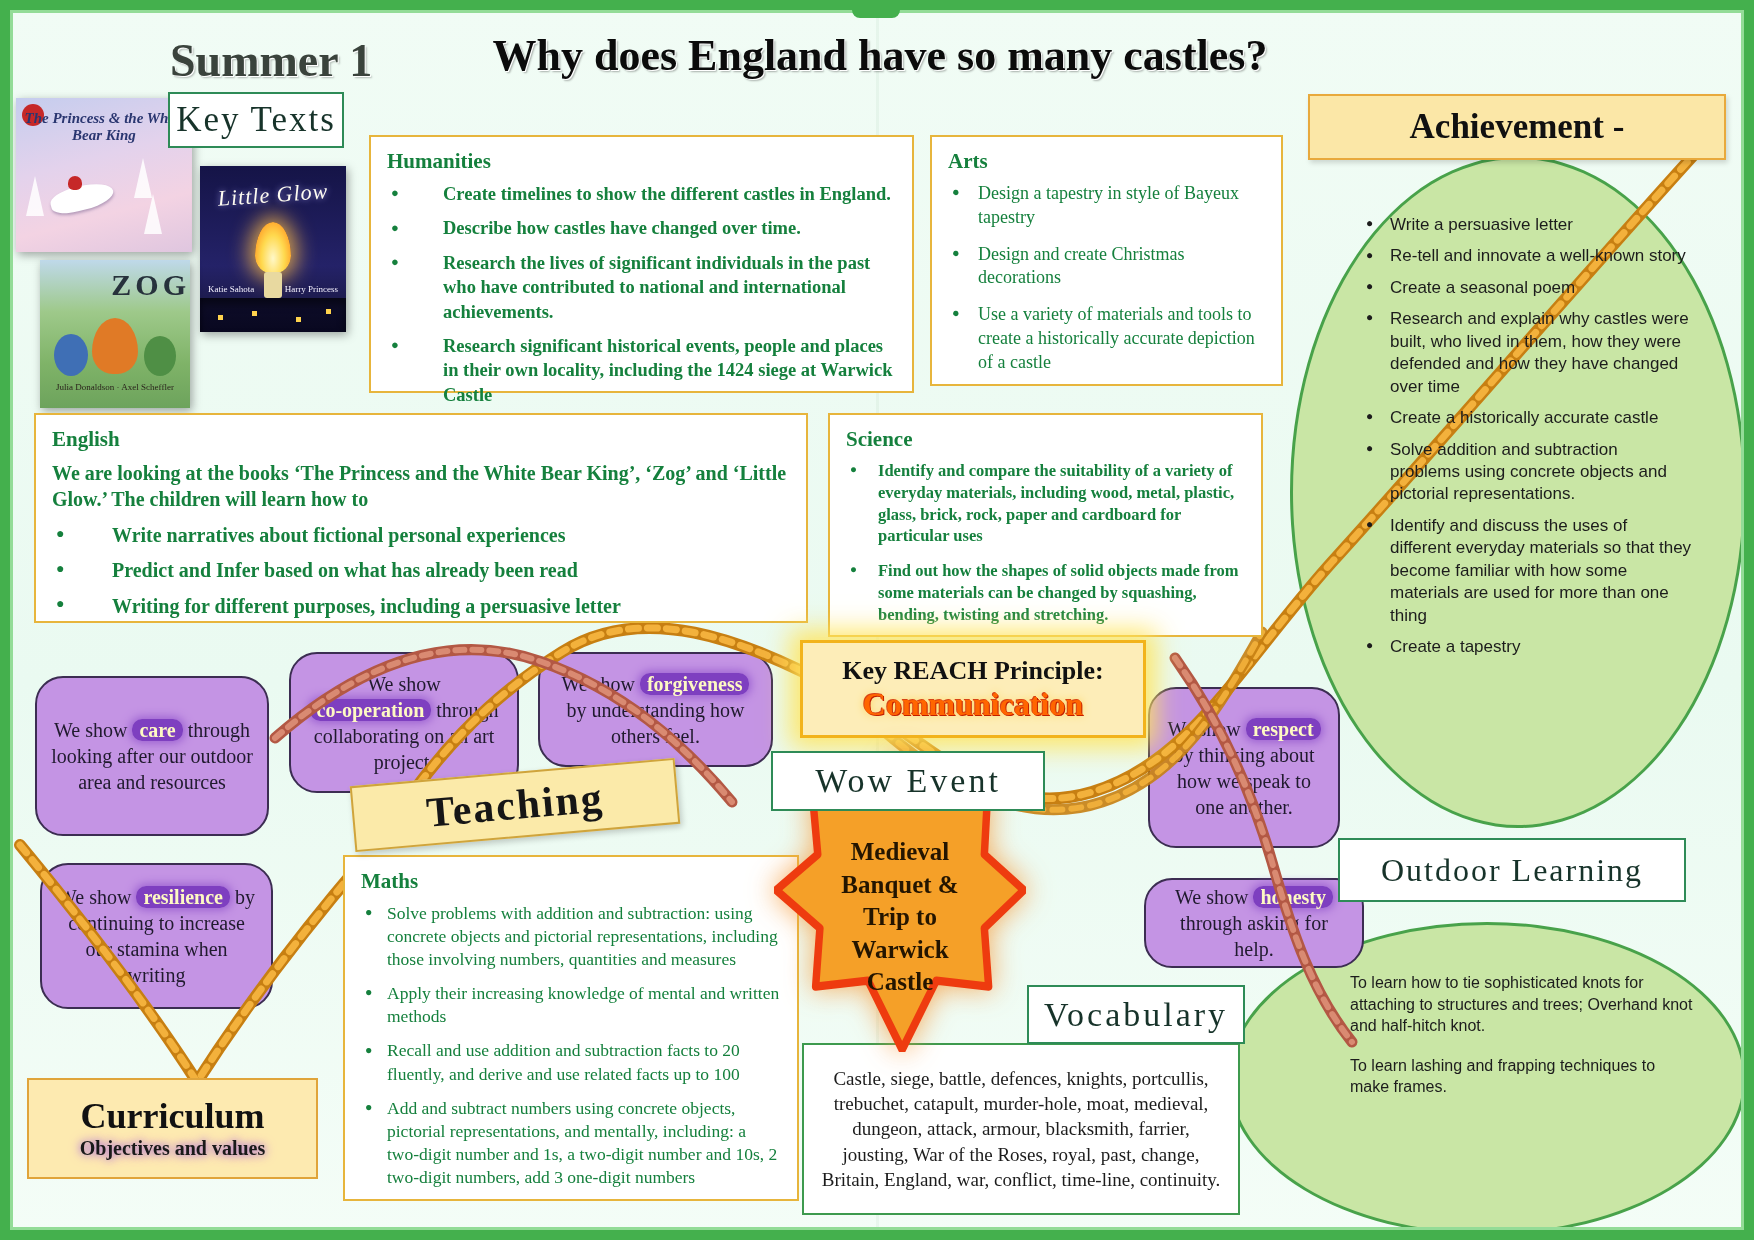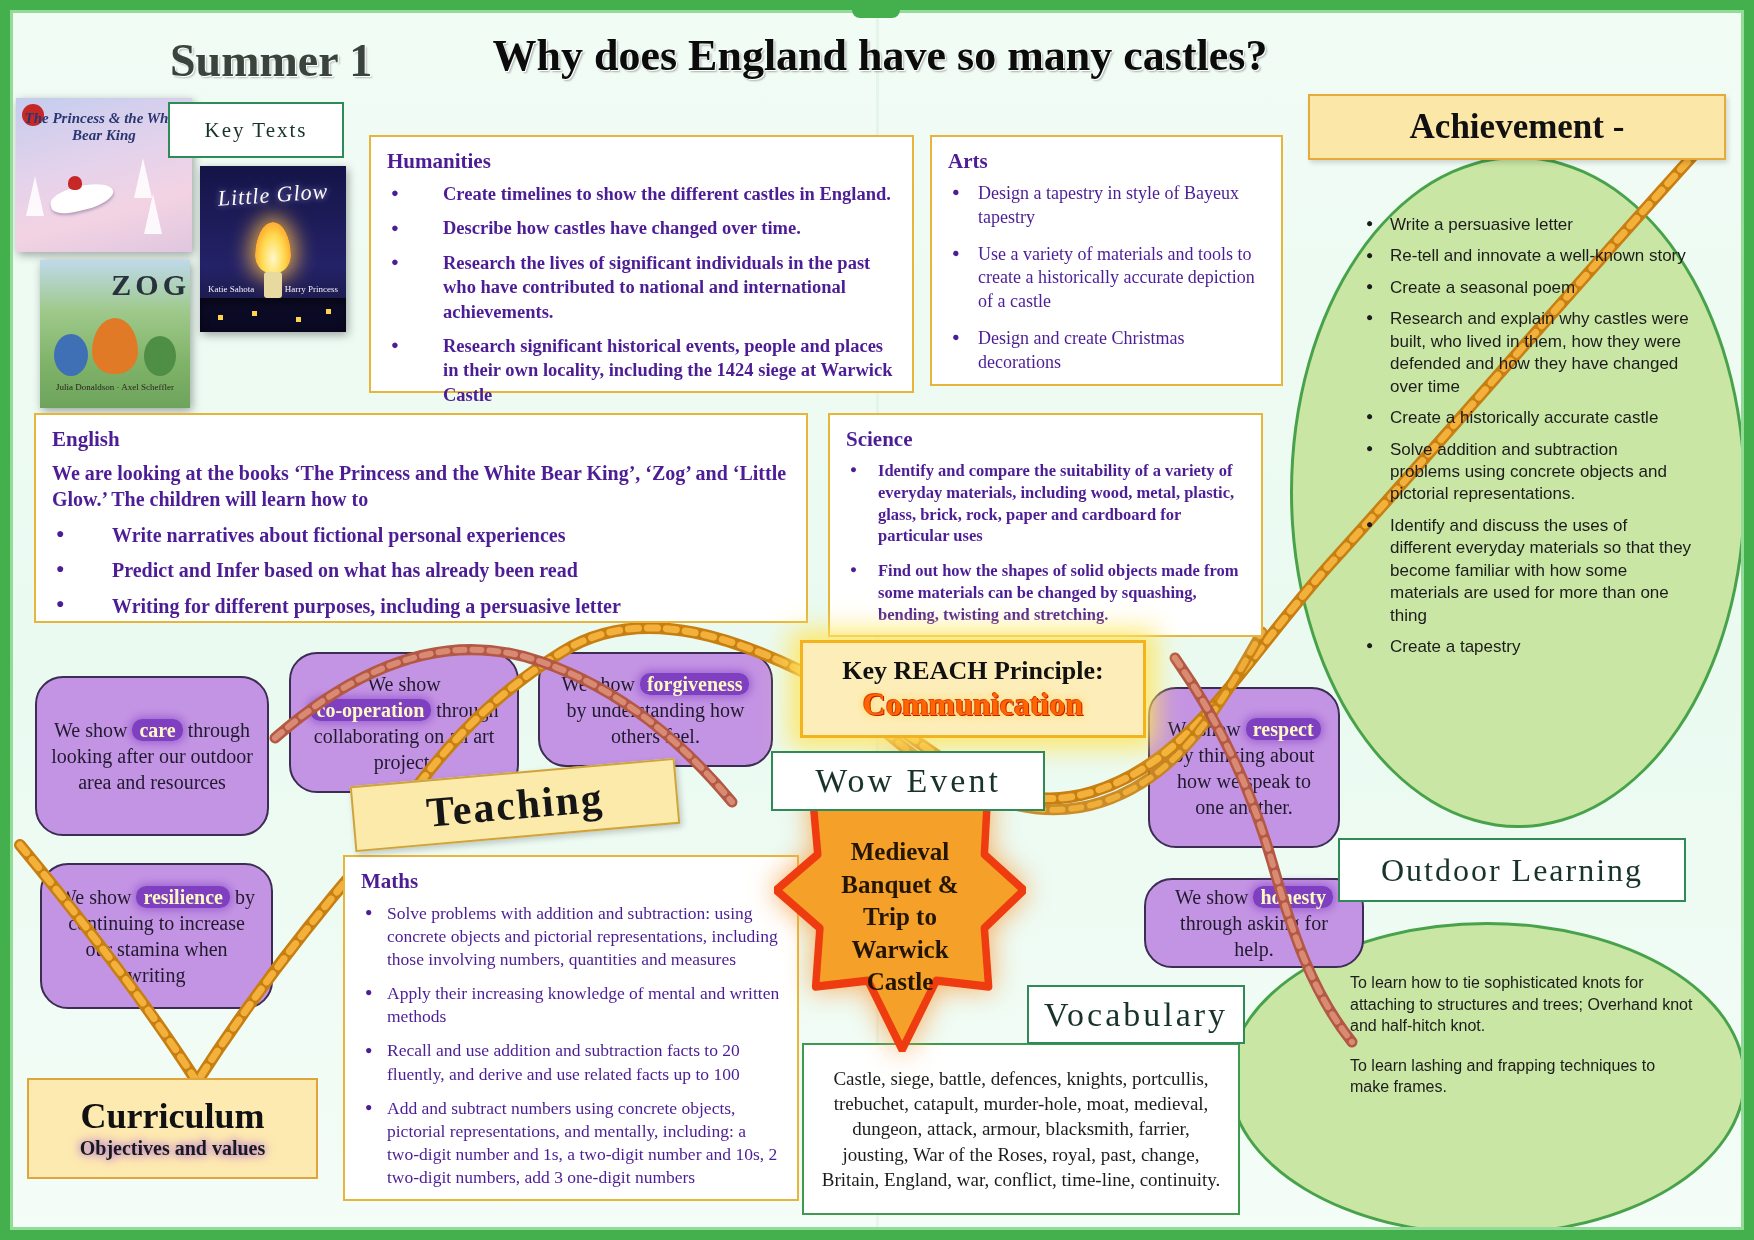--- a/index.html
+++ b/index.html
@@ -10,21 +10,21 @@
   .fold-tab{position:absolute;left:852px;top:0;width:48px;height:18px;background:#44b04d;border-radius:0 0 8px 8px;z-index:41;}
 
   
   .term{position:absolute;left:170px;top:34px;font-size:46px;font-weight:bold;color:#3a433c;text-shadow:1px 1px 0 #ffffff,2px 2px 2px rgba(0,0,0,.25);z-index:5;}
   .main-title{position:absolute;left:440px;top:30px;width:880px;text-align:center;font-size:44px;font-weight:bold;color:#0b0b0b;text-shadow:1px 1px 0 #fff,2px 2px 2px rgba(0,0,0,.3);z-index:5;}
 
   
   .glabel{position:absolute;background:#ffffff;border:2px solid #2e8b57;display:flex;align-items:center;justify-content:center;color:#17332a;z-index:6;}
 
   
-  .subject{position:absolute;background:#ffffff;border:2px solid #e7b53c;padding:12px 16px;color:#4c1d95;z-index:4;box-sizing:border-box;}
+  .subject{position:absolute;background:#ffffff;border:2px solid #e7b53c;padding:12px 16px;color:#15803d;z-index:4;box-sizing:border-box;}
   .subject h3{margin:0 0 8px 0;font-size:21px;font-weight:bold;}
   ul.b{list-style:none;margin:0;padding:0;}
   ul.b li{position:relative;margin-bottom:10px;line-height:1.32;}
   ul.b li::before{content:"●";position:absolute;left:4px;top:.18em;font-size:.7em;}
 
   #humanities{left:369px;top:135px;width:545px;height:258px;font-size:18.5px;font-weight:bold;}
   #humanities li{padding-left:56px;}
   #arts{left:930px;top:135px;width:353px;height:251px;font-size:18px;}
   #arts li{padding-left:30px;margin-bottom:13px;}
   #english{left:34px;top:413px;width:774px;height:210px;font-size:20px;font-weight:bold;}
@@ -72,21 +72,21 @@
   #curriculum{position:absolute;left:27px;top:1078px;width:287px;height:97px;background:#fdeab0;border:2px solid #e0a43a;display:flex;flex-direction:column;align-items:center;justify-content:center;z-index:6;}
   #curriculum .ct{font-size:36px;font-weight:bold;color:#111;line-height:1.1;}
   #curriculum .cs{font-size:20px;font-weight:bold;color:#1a1a1a;text-shadow:0 0 7px #b97fd4,0 0 12px #b97fd4;}
 
   
   #vocab-label{left:1027px;top:985px;width:214px;height:55px;font-size:34px;letter-spacing:3px;z-index:9;}
   #vocab-box{position:absolute;left:802px;top:1043px;width:438px;height:172px;background:#fff;border:2px solid #3d9a4e;z-index:6;display:flex;align-items:center;justify-content:center;text-align:center;font-size:19px;color:#1c1c1c;padding:8px 14px;box-sizing:border-box;line-height:1.32;}
   #outdoor-label{left:1338px;top:838px;width:344px;height:60px;font-size:32px;letter-spacing:2px;z-index:6;}
 
   
-  #keytexts{left:168px;top:102px;width:172px;height:52px;font-size:21px;letter-spacing:2px;}
+  #keytexts{left:168px;top:92px;width:172px;height:52px;font-size:35px;letter-spacing:2px;}
   .cover{position:absolute;box-shadow:2px 3px 9px rgba(0,0,0,.35);z-index:3;overflow:hidden;}
   #cov-princess{left:16px;top:98px;width:176px;height:154px;background:linear-gradient(165deg,#c5cdee 0%,#e3d2ec 40%,#f3d3e3 70%,#dfc6df 100%);}
   #cov-princess .t{position:absolute;left:8px;right:8px;top:12px;text-align:center;color:#2a3670;font-size:15px;font-weight:bold;line-height:1.15;font-style:italic;}
   #cov-princess .badge{position:absolute;left:6px;top:6px;width:22px;height:22px;border-radius:50%;background:#c62828;}
   #cov-princess .bear{position:absolute;left:34px;top:88px;width:64px;height:24px;background:#fff;border-radius:50% 60% 55% 45%;transform:rotate(-14deg);box-shadow:0 2px 3px rgba(90,70,120,.4);}
   #cov-princess .rider{position:absolute;left:52px;top:78px;width:14px;height:14px;background:#c62828;border-radius:50% 50% 40% 40%;}
   .tree{position:absolute;width:0;height:0;border-left:9px solid transparent;border-right:9px solid transparent;border-bottom:40px solid rgba(255,255,255,.85);}
   #cov-glow{left:200px;top:166px;width:146px;height:166px;background:linear-gradient(#151447 0%,#242268 60%,#171536 100%);}
   #cov-glow .t{position:absolute;left:0;right:0;top:16px;text-align:center;color:#fffdf2;font-size:22px;font-style:italic;letter-spacing:1px;transform:rotate(-4deg);text-shadow:0 0 6px #8f8cd8;}
   #cov-glow .flame{position:absolute;left:55px;top:56px;width:36px;height:52px;background:radial-gradient(ellipse at 50% 70%,#fff8c8 0%,#ffd94e 45%,#ff9d26 80%,#f57f17 100%);border-radius:50% 50% 50% 50%/65% 65% 35% 35%;box-shadow:0 0 20px 6px rgba(255,190,70,.8);}
@@ -168,22 +168,22 @@
       <li>Describe how castles have changed over time.</li>
       <li>Research the lives of significant individuals in the past who have contributed to national and international achievements.</li>
       <li>Research significant historical events, people and places in their own locality, including the 1424 siege at Warwick Castle</li>
     </ul>
   </div>
 
   <div class="subject" id="arts">
     <h3>Arts</h3>
     <ul class="b">
       <li>Design a tapestry in style of Bayeux tapestry</li>
+      <li>Design and create Christmas decorations</li>
       <li>Use a variety of materials and tools to create a historically accurate depiction of a castle</li>
-      <li>Design and create Christmas decorations</li>
     </ul>
   </div>
 
   <div class="subject" id="english">
     <h3>English</h3>
     <p>We are looking at the books ‘The Princess and the White Bear King’, ‘Zog’ and ‘Little Glow.’ The children will learn how to</p>
     <ul class="b">
       <li>Write narratives about fictional personal experiences</li>
       <li>Predict and Infer based on what has already been read</li>
       <li>Writing for different purposes, including a persuasive letter</li>

